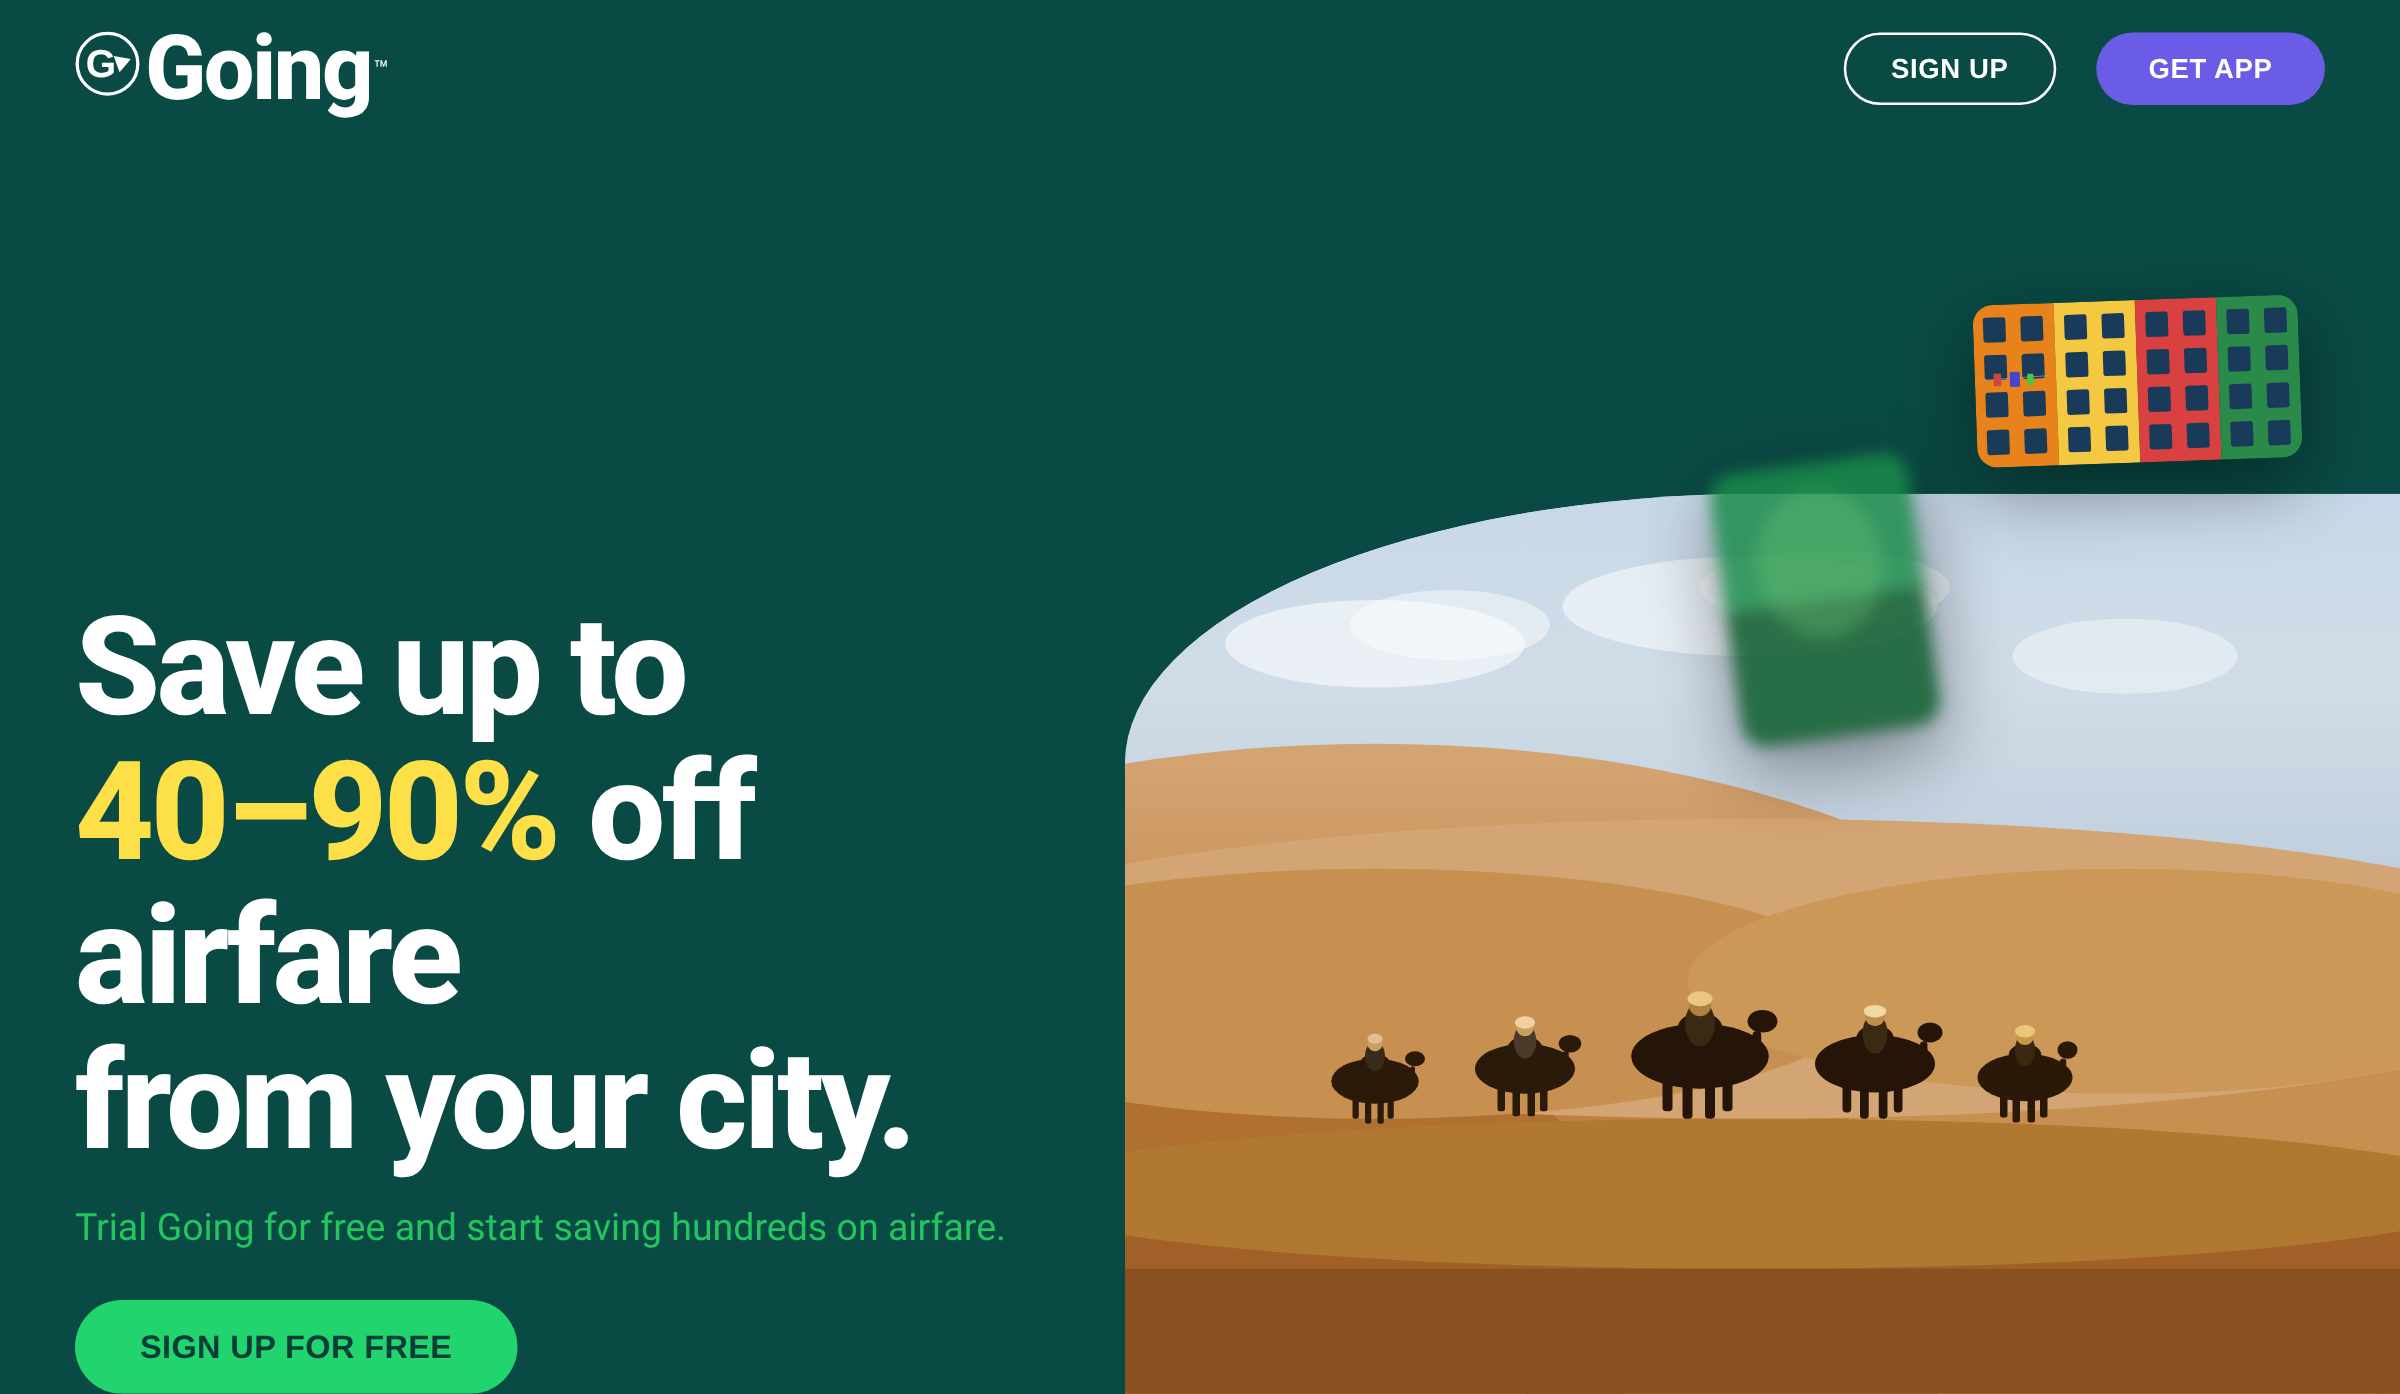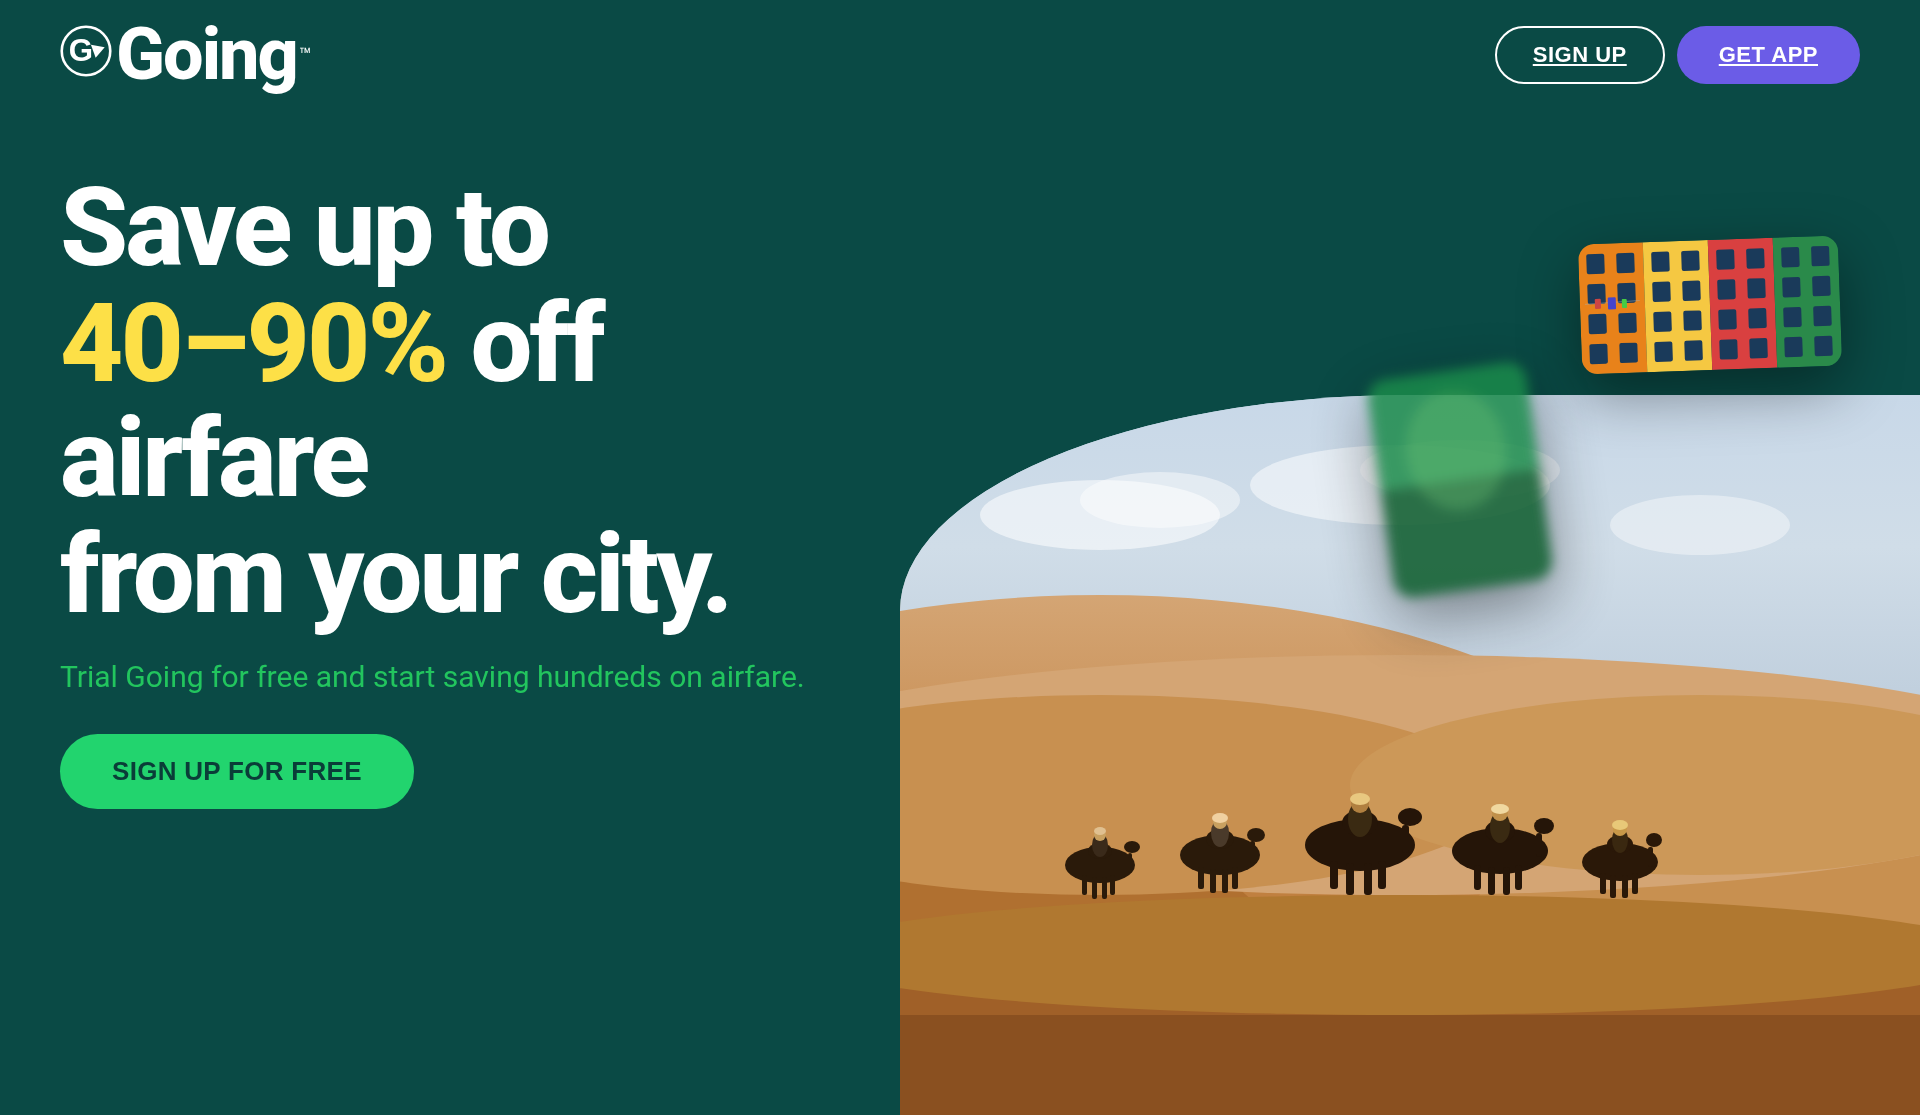--- a/index.html
+++ b/index.html
@@ -70,22 +70,21 @@
       color: #ffffff;
       text-decoration: none;
       font-size: 22px;
       font-weight: 500;
       letter-spacing: 0.5px;
       cursor: pointer;
     }
 
     .nav-actions {
       display: flex;
-      gap: 12px;
-      text-decoration: underline;
+      gap: 32px;
     }
 
     .btn-signup {
       border: 2px solid #ffffff;
       background: transparent;
       color: #ffffff;
       padding: 14px 36px;
       border-radius: 50px;
       font-size: 22px;
       font-weight: 600;
@@ -105,21 +104,21 @@
       letter-spacing: 0.5px;
     }
 
     
     .hero {
       position: relative;
       padding: 60px 56px 0 60px;
       height: calc(1115px - 110px);
       display: flex;
       flex-direction: column;
-      justify-content: flex-start;
+      justify-content: flex-end;
     }
 
     .hero-content {
       max-width: 860px;
       position: relative;
       z-index: 5;
     }
 
     .headline {
       font-size: 110px;

